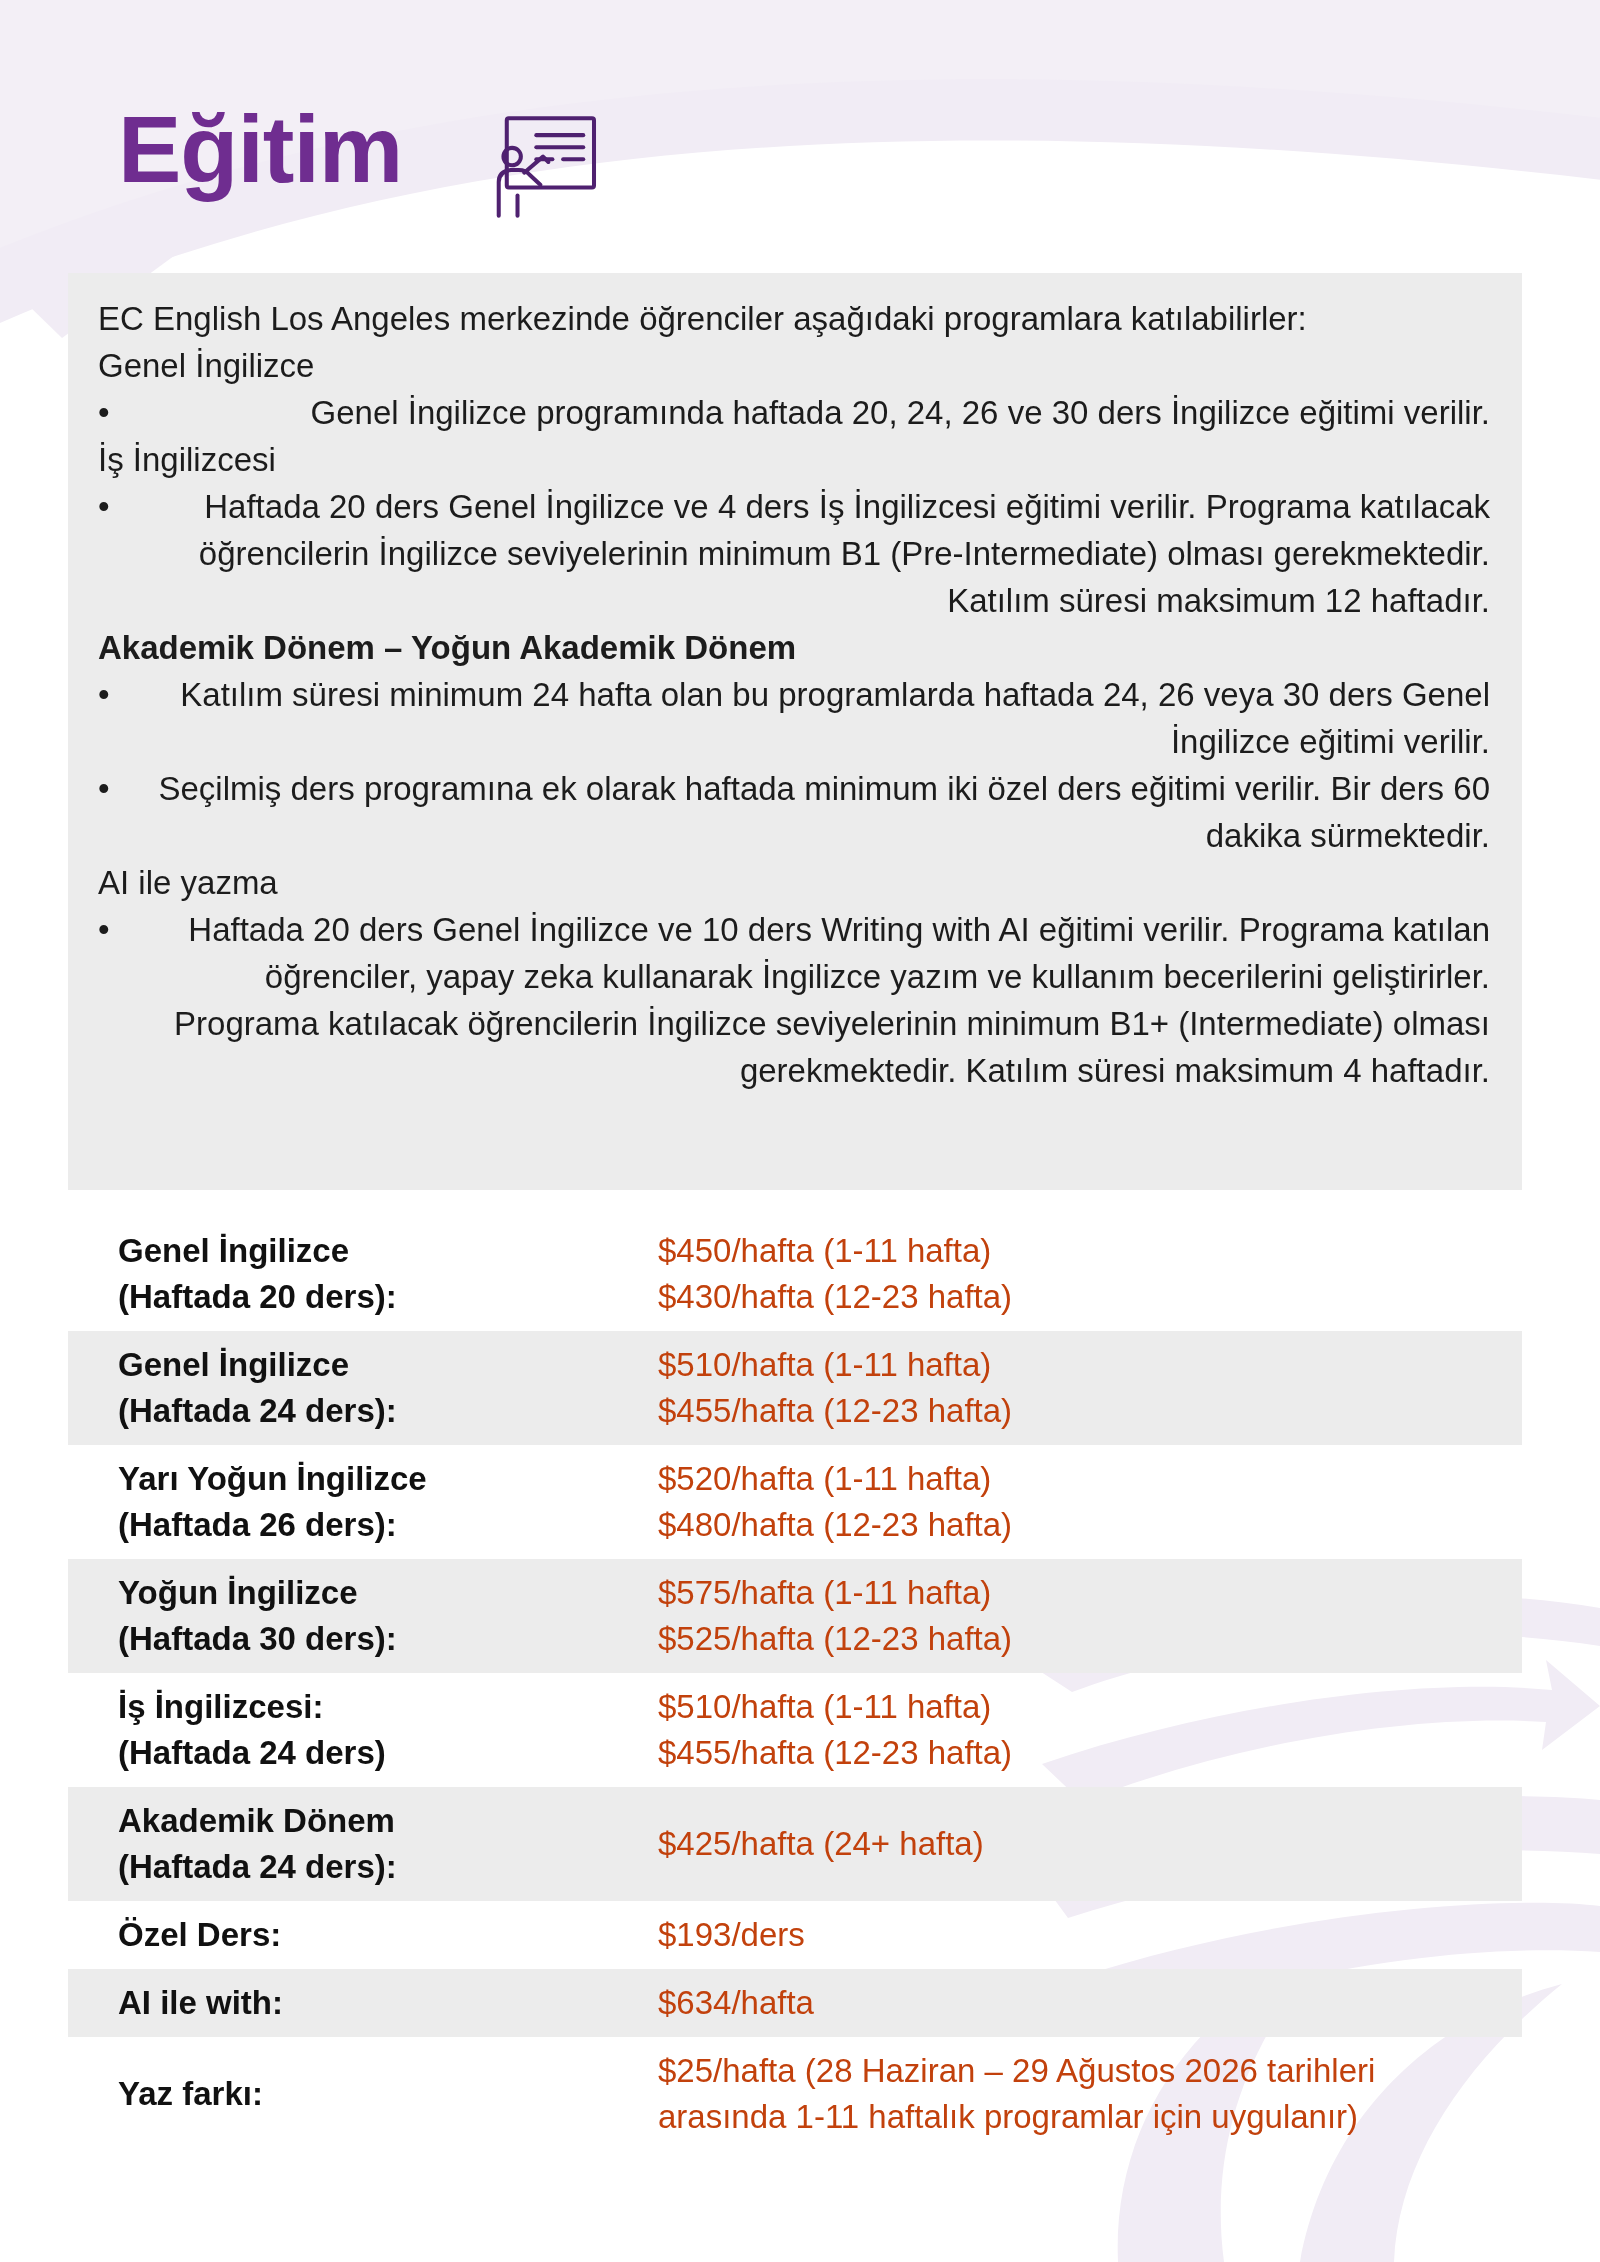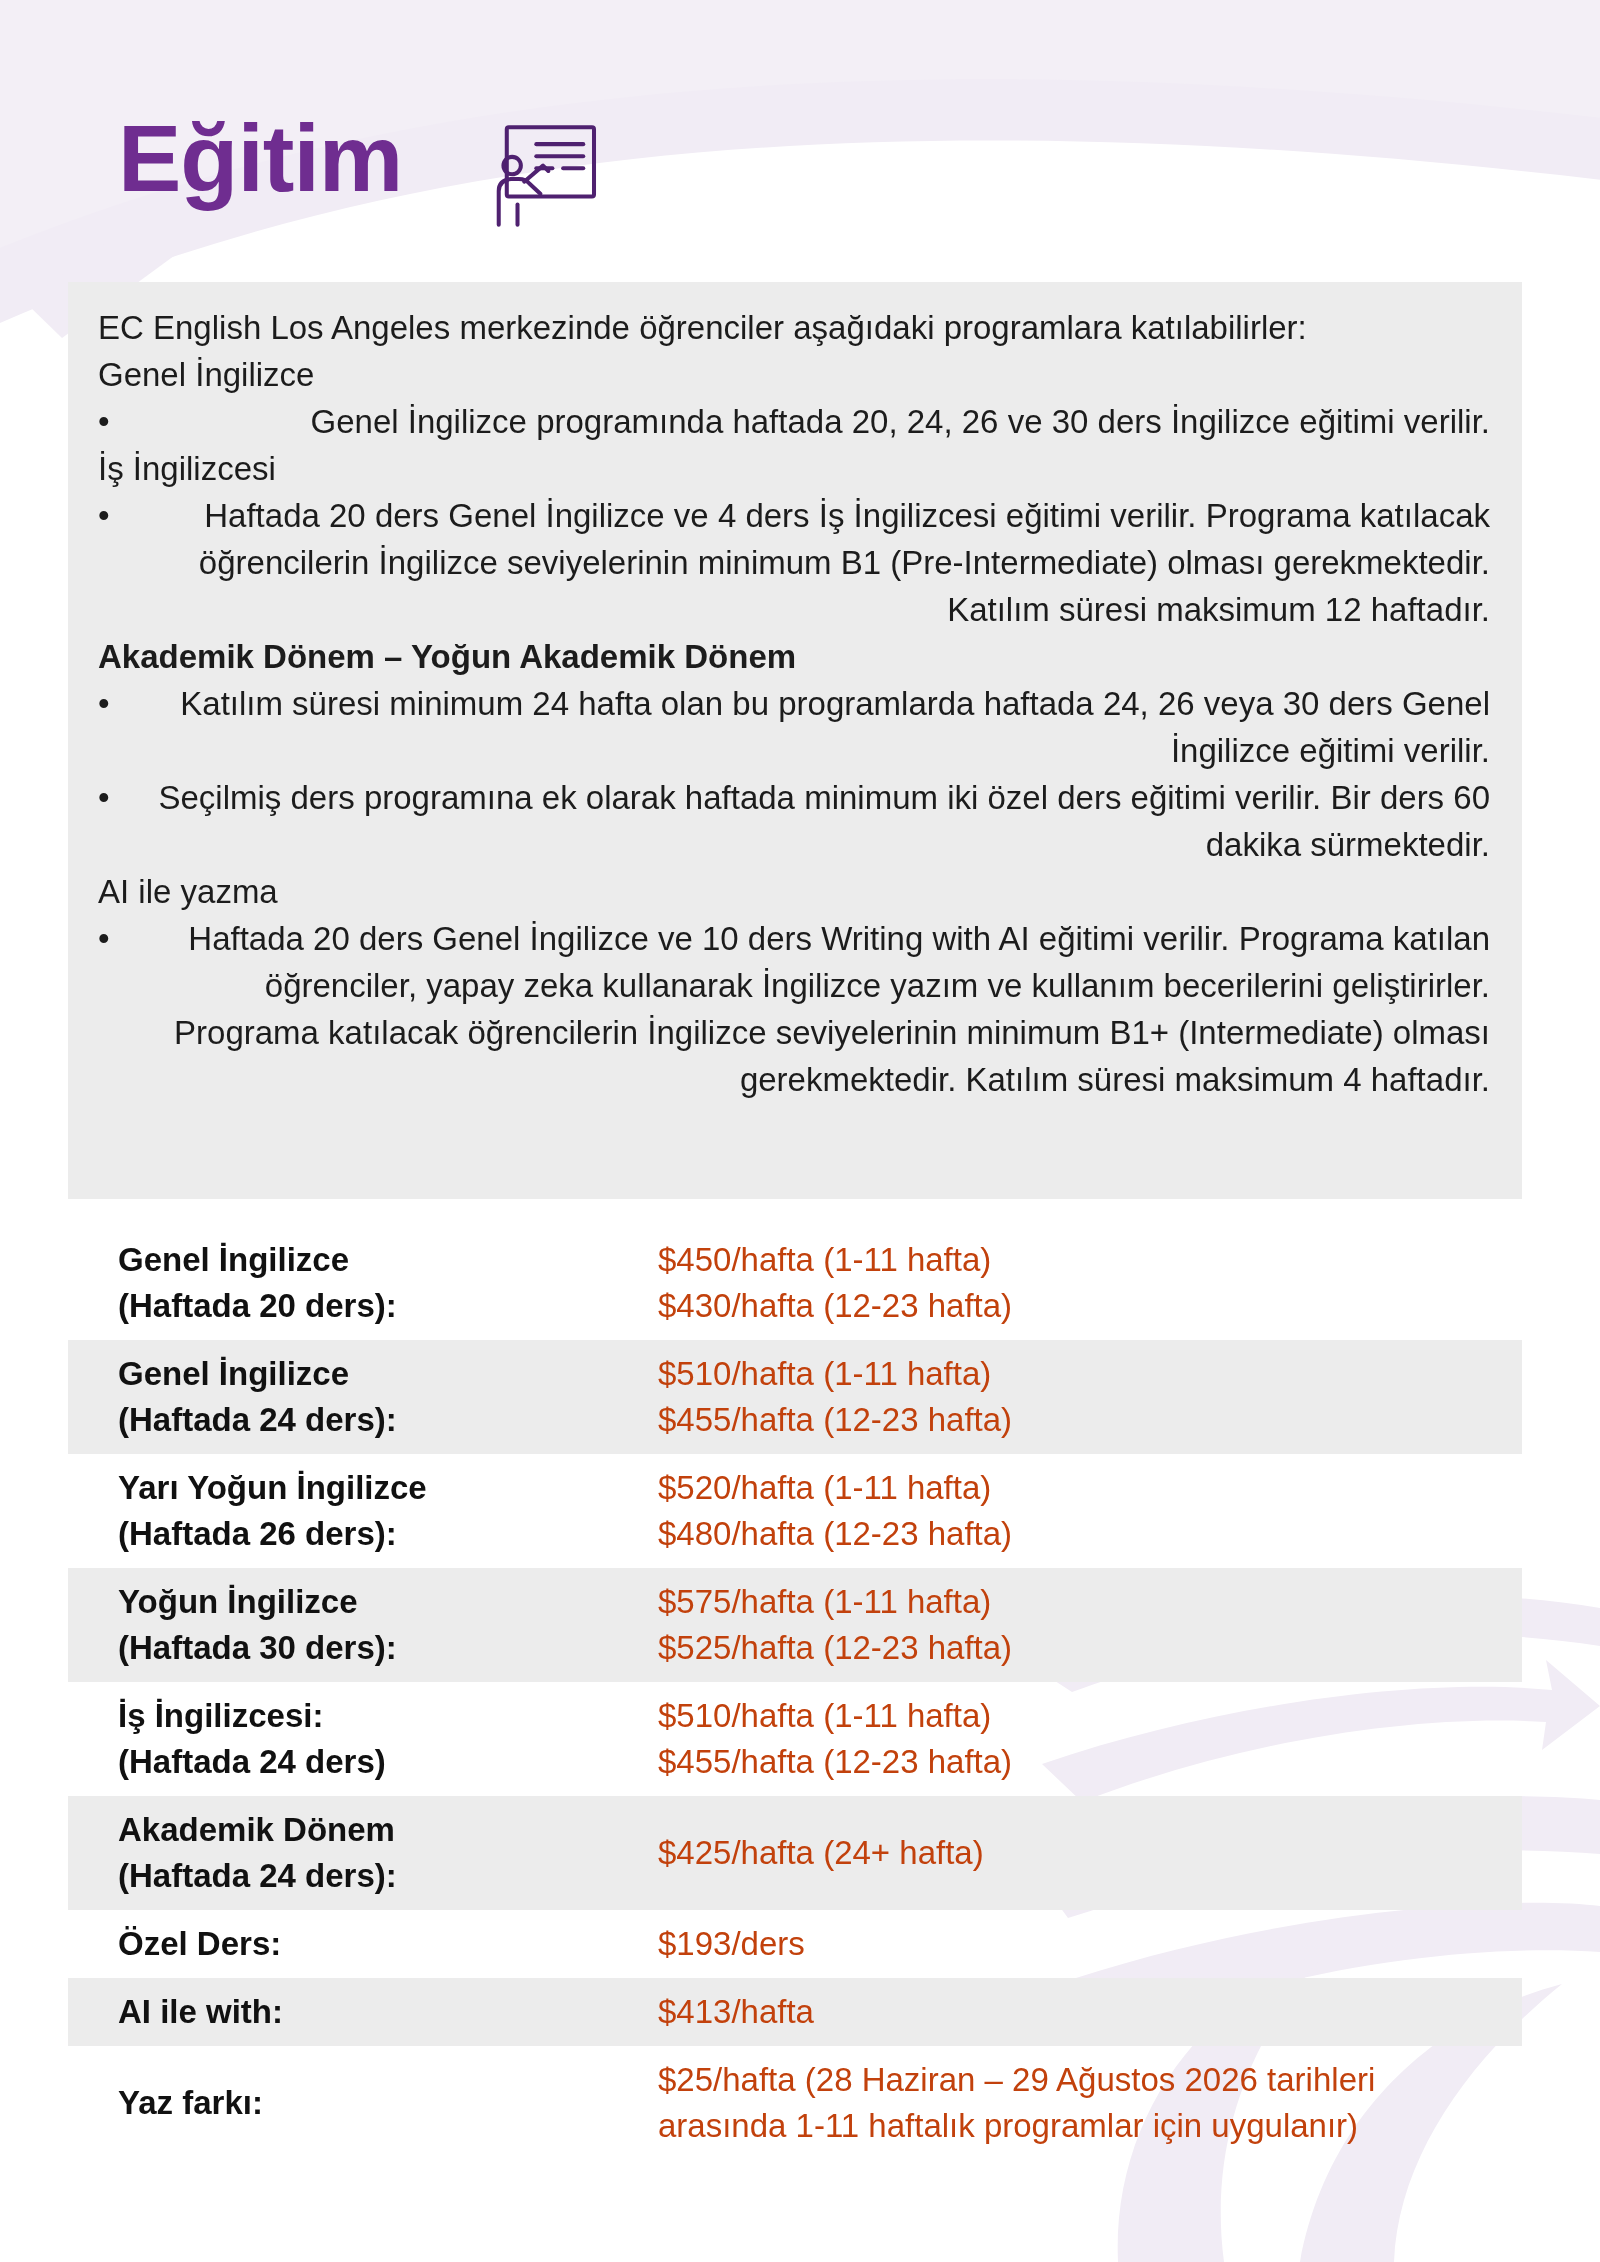--- a/index.html
+++ b/index.html
@@ -6,21 +6,21 @@
   body{background:#ffffff;}
   .page{
     position:relative;
     width:1600px;height:2262px;
     background:#ffffff;
     overflow:hidden;
     font-family:"Liberation Sans","DejaVu Sans",sans-serif;
     color:#1c1c1c;
   }
   .bg-decor{position:absolute;left:0;top:0;width:1600px;height:2262px;z-index:0;}
-  .content{position:absolute;left:0;top:14px;width:1600px;height:1793px;z-index:1;}
+  .content{position:absolute;left:0;top:5px;width:1600px;height:1793px;z-index:1;}
 
   .page-title{
     position:absolute;left:118px;top:92px;
     margin:0;
     font-size:95px;line-height:1.1;font-weight:700;
     color:#6F2D90;letter-spacing:-1px;
   }
   .title-icon{position:absolute;left:482px;top:110px;width:118px;height:104px;}
 
   .intro-block{
@@ -145,21 +145,21 @@
         <div class="row-label">Akademik Dönem
 (Haftada 24 ders):</div>
         <div class="row-value">$425/hafta (24+ hafta)</div>
       </div>
       <div class="price-row">
         <div class="row-label">Özel Ders:</div>
         <div class="row-value">$193/ders</div>
       </div>
       <div class="price-row alt">
         <div class="row-label">AI ile with:</div>
-        <div class="row-value">$413/hafta</div>
+        <div class="row-value">$634/hafta</div>
       </div>
       <div class="price-row">
         <div class="row-label">Yaz farkı:</div>
         <div class="row-value">$25/hafta (28 Haziran – 29 Ağustos 2026 tarihleri arasında 1-11 haftalık programlar için uygulanır)</div>
       </div>
     </div>
 
   </div>
 </div>
 

